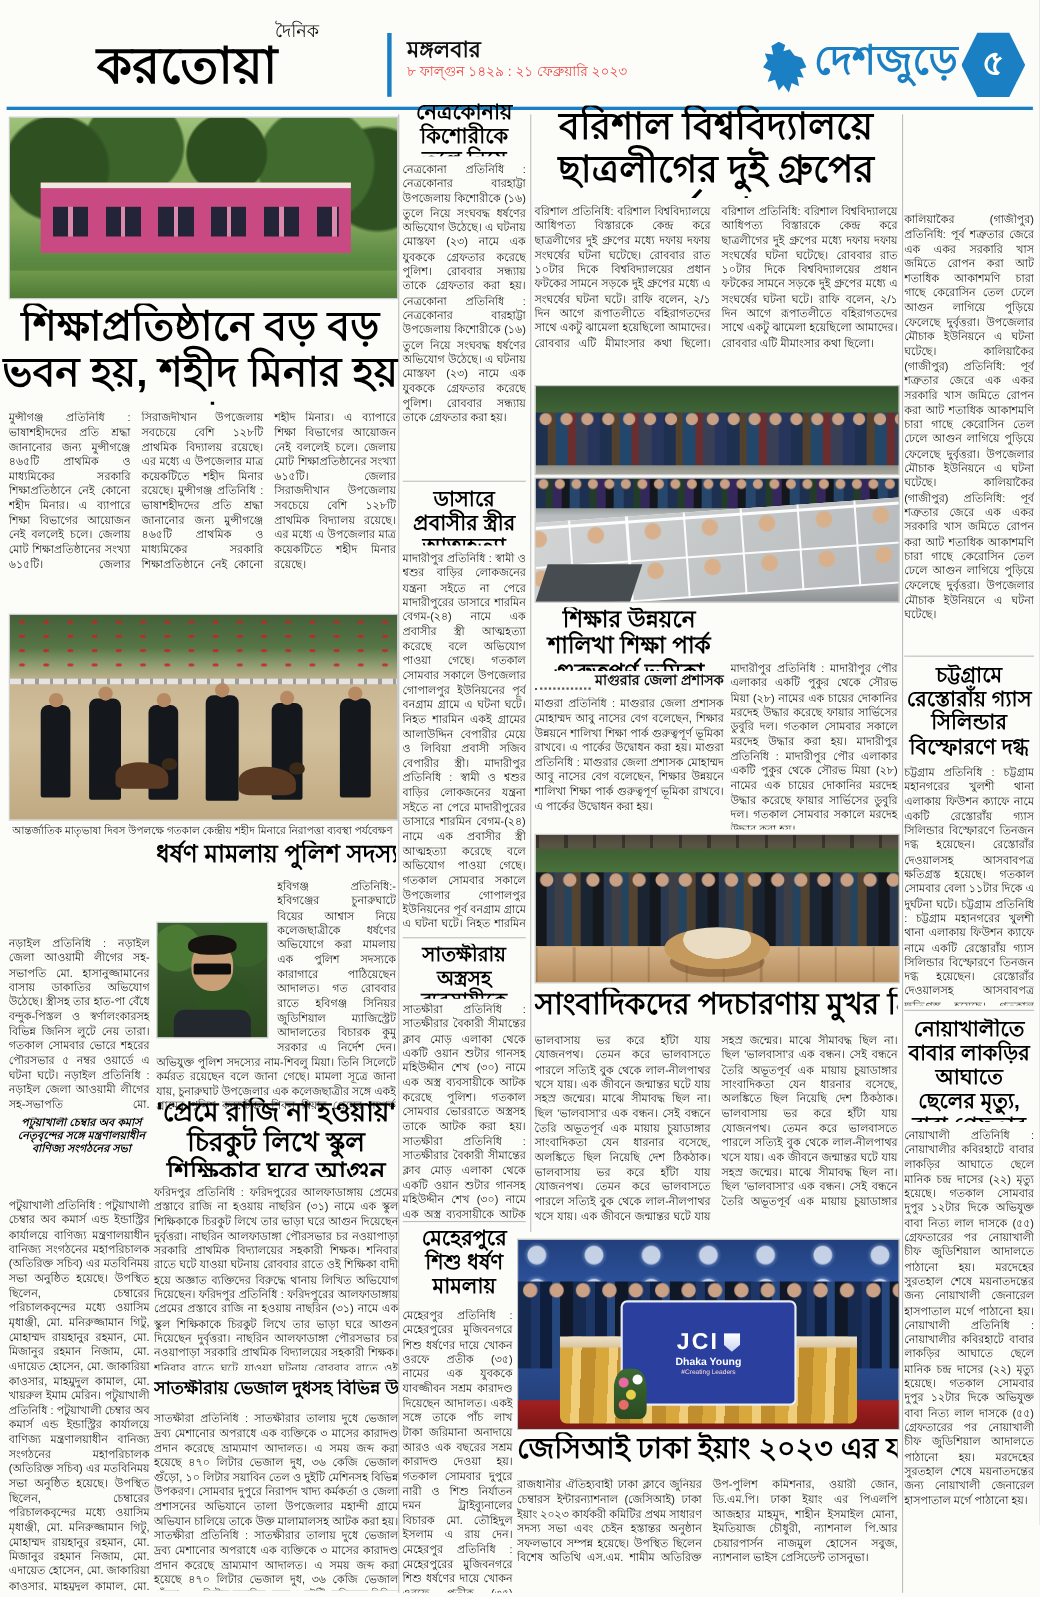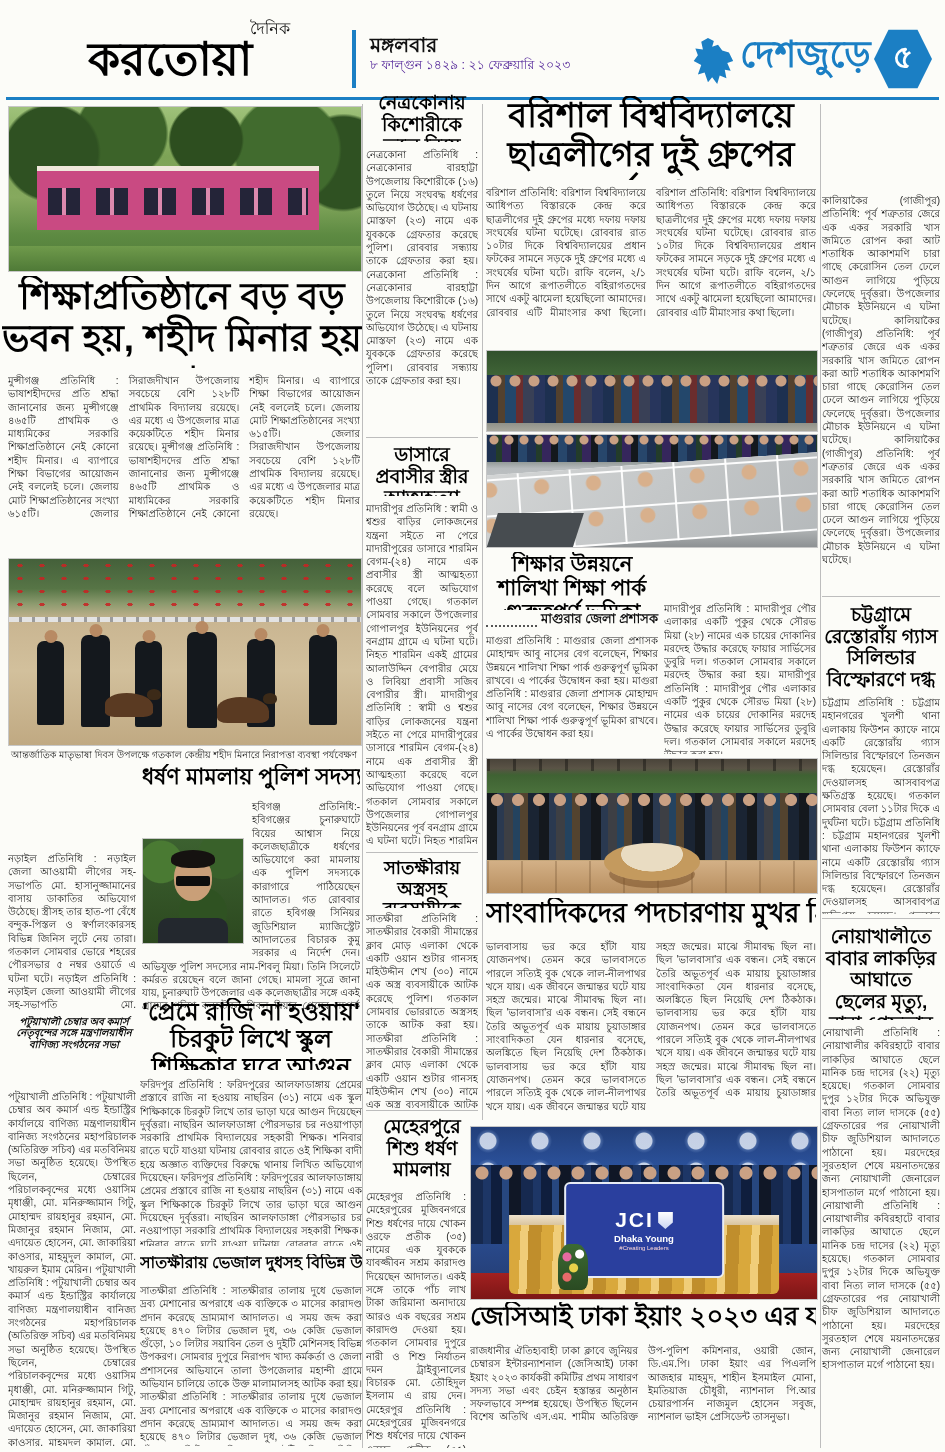--- a/index.html
+++ b/index.html
@@ -10,21 +10,21 @@
   .hl1{white-space:nowrap;}
   .body-txt{font-size:10px;line-height:1.33;text-align:justify;color:#1c1c1c;overflow:hidden;}
   .cols2{column-count:2;column-gap:10px;}
   .cols3{column-count:3;column-gap:10px;}
   .rule-v{position:absolute;width:1px;background:#bdbdbd;}
   .rule-h{position:absolute;height:1px;background:#bdbdbd;}
   .caption{font-size:9.5px;color:#222;text-align:center;overflow:hidden;}
   .logo-main{font-size:46px;font-weight:800;color:#000000;line-height:1;}
   .m-bar{background:#1b7fc4;}
   .weekday{font-size:20px;font-weight:800;}
-  .dateline{font-size:12.5px;color:#4c1d95;}
+  .dateline{font-size:12.5px;color:#ef4444;}
   .section-name{font-size:37px;font-weight:800;color:#1b7fc4;line-height:1;}
   .hexa{background:#1b7fc4;clip-path:polygon(25% 3%,75% 3%,100% 50%,75% 97%,25% 97%,0% 50%);
         display:flex;align-items:center;justify-content:center;color:#fff;font-size:32px;font-weight:800;}
   .bd-map{background:#1b7fc4;clip-path:polygon(38% 0%,52% 6%,48% 18%,62% 14%,72% 26%,88% 30%,98% 48%,84% 52%,92% 68%,78% 66%,82% 84%,66% 78%,60% 96%,48% 82%,38% 92%,30% 72%,14% 76%,22% 56%,4% 48%,14% 36%,8% 22%,26% 24%,22% 8%);}
   .m-rule{background:#1b7fc4;}
 
   
   .photo{position:absolute;overflow:hidden;background:#8a8a8a;border:1px solid #c7c7c7;}
   .fg{position:absolute;background:#14181d;border-radius:7px 7px 2px 2px;}
   .fg::before{content:"";position:absolute;left:50%;transform:translateX(-50%);top:-11px;width:13px;height:13px;border-radius:50%;background:#b88a63;}

